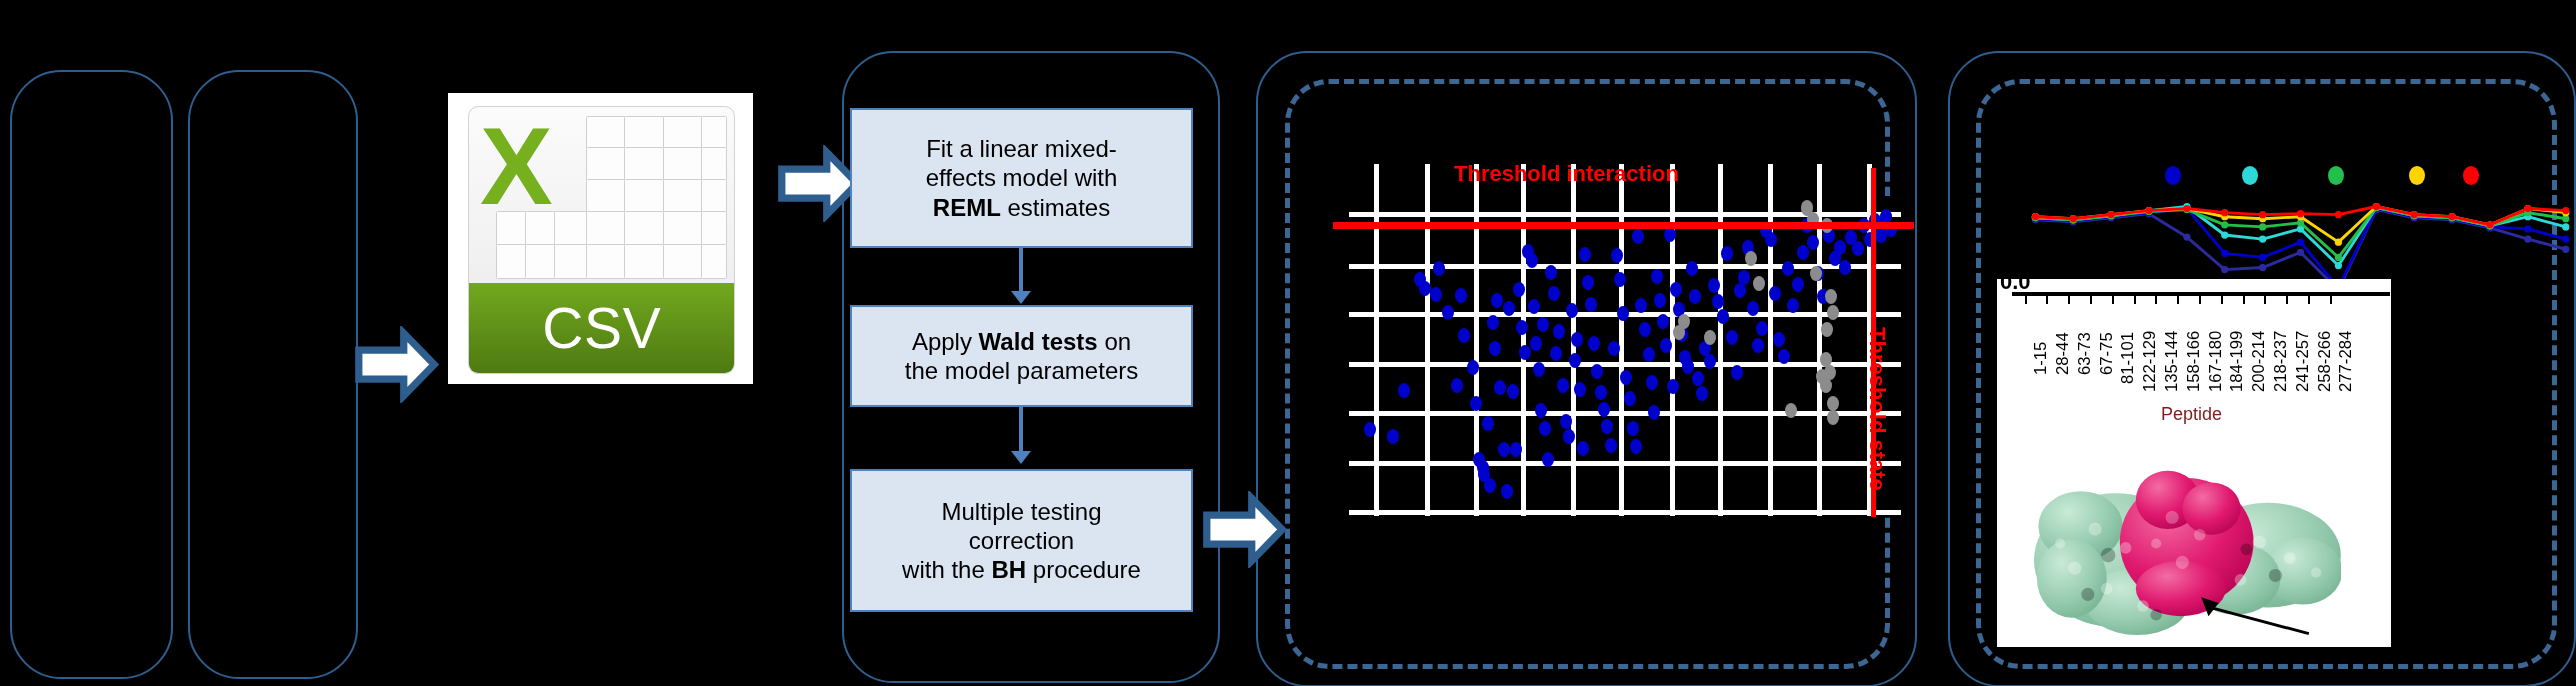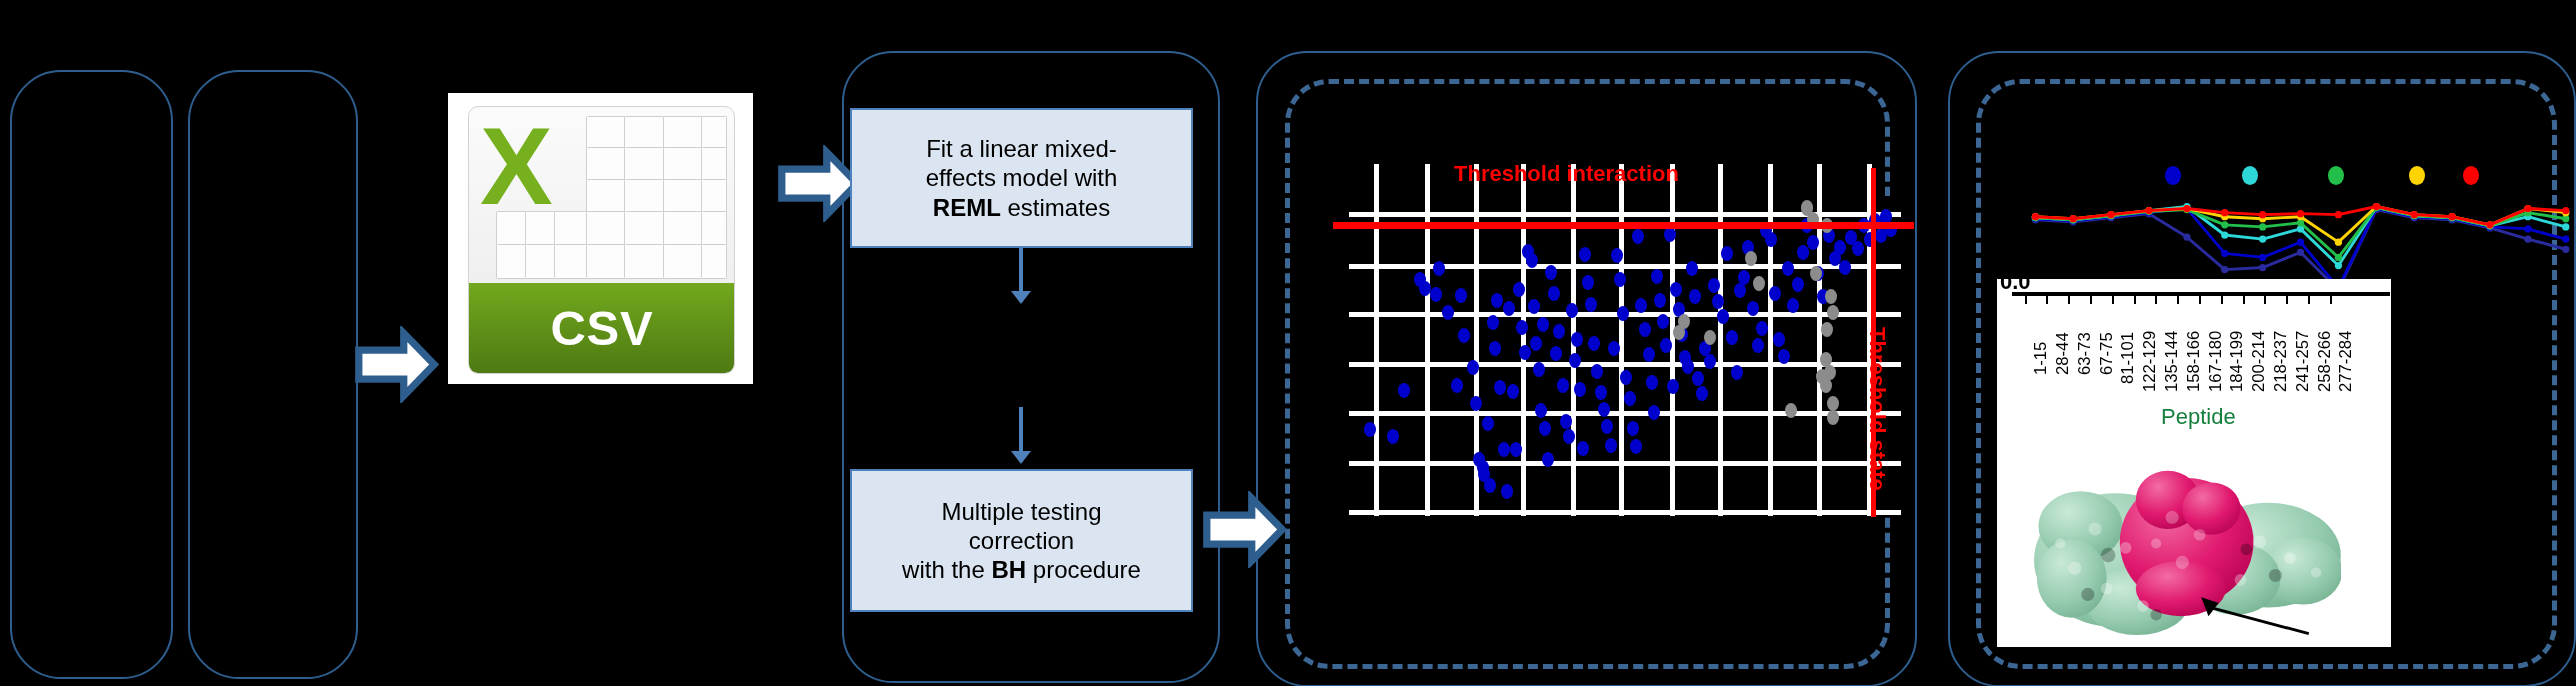--- a/index.html
+++ b/index.html
@@ -29,41 +29,41 @@
   
   .csv-wrap{position:absolute;background:#fff;box-shadow:0 0 0 0 #fff;}
   .csv-icon{position:absolute;border-radius:10.2px;overflow:hidden;
             background:linear-gradient(#fbfbfb,#e9e9e9);border:0.7px solid #d2d2d2;}
   .csv-grid{position:absolute;left:0;right:0;top:0;bottom:34%;}
   .csv-grid .cell{position:absolute;border:0.7px solid #cfcfcf;background:#fdfdfd;border-radius:1.5px;}
   .csv-x{position:absolute;left:4%;top:2%;width:36%;height:44%;color:#76B01F;font-weight:bold;
          font-size:109px;line-height:1;font-family:"Liberation Sans",sans-serif;}
   .csv-band{position:absolute;left:0;right:0;bottom:0;height:34%;
             background:linear-gradient(#72A81E,#4E7A12);display:flex;align-items:center;justify-content:center;}
-  .csv-band span{color:#fff;font-weight:bold;font-size:49px;letter-spacing:0.7px;}
+  .csv-band span{color:#fff;font-weight:normal;font-size:57px;letter-spacing:0.7px;}
 
   
   .plot{position:absolute;background:#000;}
   .plot .gline{position:absolute;background:#ffffff;}
   .plot .dot{position:absolute;border-radius:50%;}
   .thresh-h{position:absolute;background:#FF0000;height:6.5px;}
   .thresh-v{position:absolute;background:#FF0000;width:5.1px;}
   .thresh-label-h{position:absolute;color:#FF0000;font-size:22px;font-weight:bold;white-space:nowrap;}
   .thresh-label-v{position:absolute;color:#FF0000;font-size:22px;font-weight:bold;white-space:nowrap;
                   transform-origin:0 0;transform:rotate(90deg);}
 
   
   .fig-white{position:absolute;background:#fff;}
   .legend-dot{position:absolute;border-radius:50%;}
   .lineplot{position:absolute;}
   .axis-line{position:absolute;background:#000;}
   .tick{position:absolute;background:#000;width:2.2px;}
   .ticklabel{position:absolute;color:#000;font-size:16.7px;white-space:nowrap;
              transform-origin:0 0;transform:rotate(-90deg);font-weight:500;}
-  .axis-title{position:absolute;color:#15803d;font-size:22px;white-space:nowrap;}
+  .axis-title{position:absolute;color:#7f1d1d;font-size:18px;white-space:nowrap;}
   .annot{position:absolute;color:#000;font-size:19.6px;line-height:1.15;white-space:pre-line;}
   .protein{position:absolute;}
   .yaxis-val{position:absolute;color:#000;font-size:22px;font-weight:bold;white-space:nowrap;}
 </style>
 </head>
 <body>
 
 <div class="stage">
 
   <div class="panel" style="left:10.2px;top:70px;width:163px;height:609px;"></div>
@@ -140,20 +140,25 @@
 
   <div class="pbox" style="left:850px;top:108px;width:343px;height:140px;">
     <span>
       Fit a linear mixed-<br>effects model with<br><b>REML</b> estimates
     </span>
   </div>
 
   <div class="vconn" style="left:1019px;top:247px;height:49px;"></div>
   <div class="vhead" style="left:1011px;top:291px;"></div>
 
+  <div class="pbox" style="left:850px;top:305px;width:343px;height:102px;">
+    <span>
+      Apply <b>Wald tests</b> on<br>the model parameters
+    </span>
+  </div>
 
   <div class="vconn" style="left:1019px;top:407px;height:49px;"></div>
   <div class="vhead" style="left:1011px;top:451px;"></div>
 
   <div class="pbox" style="left:850px;top:469px;width:343px;height:143px;">
     <span>
       Multiple testing<br>correction<br>with the <b>BH</b> procedure
     </span>
   </div>
 

